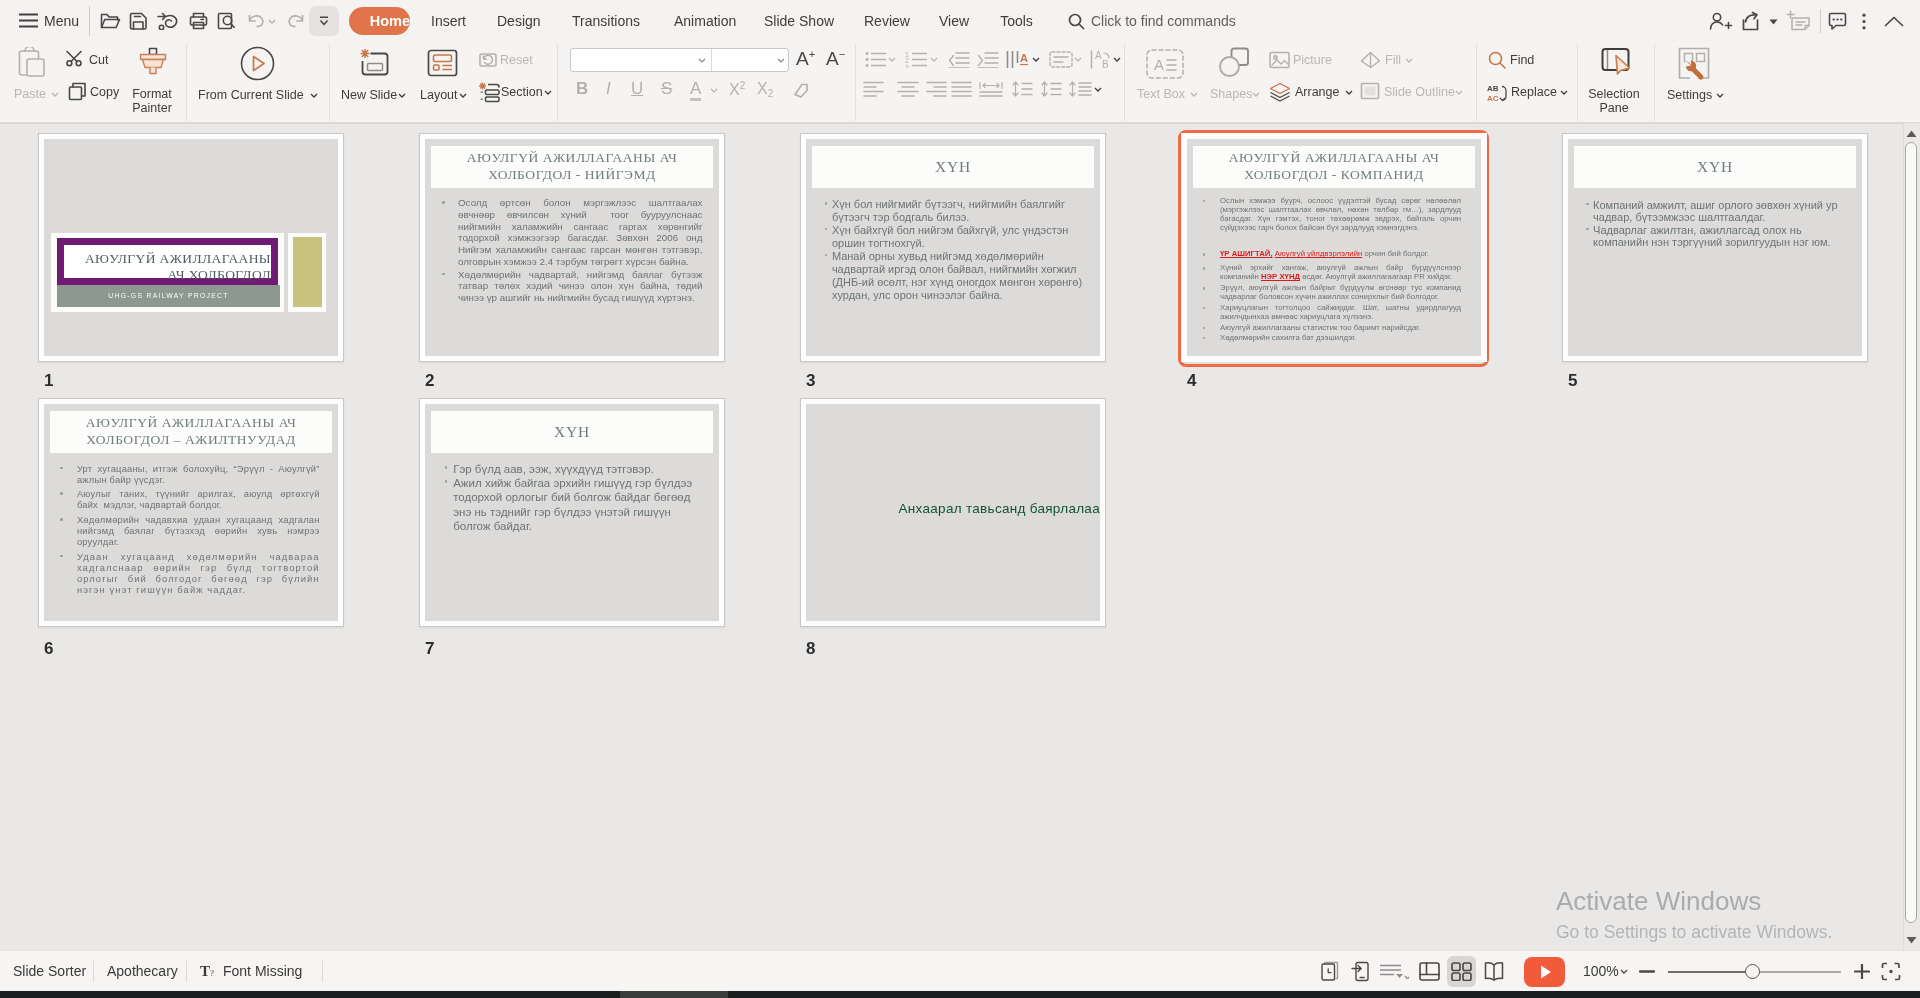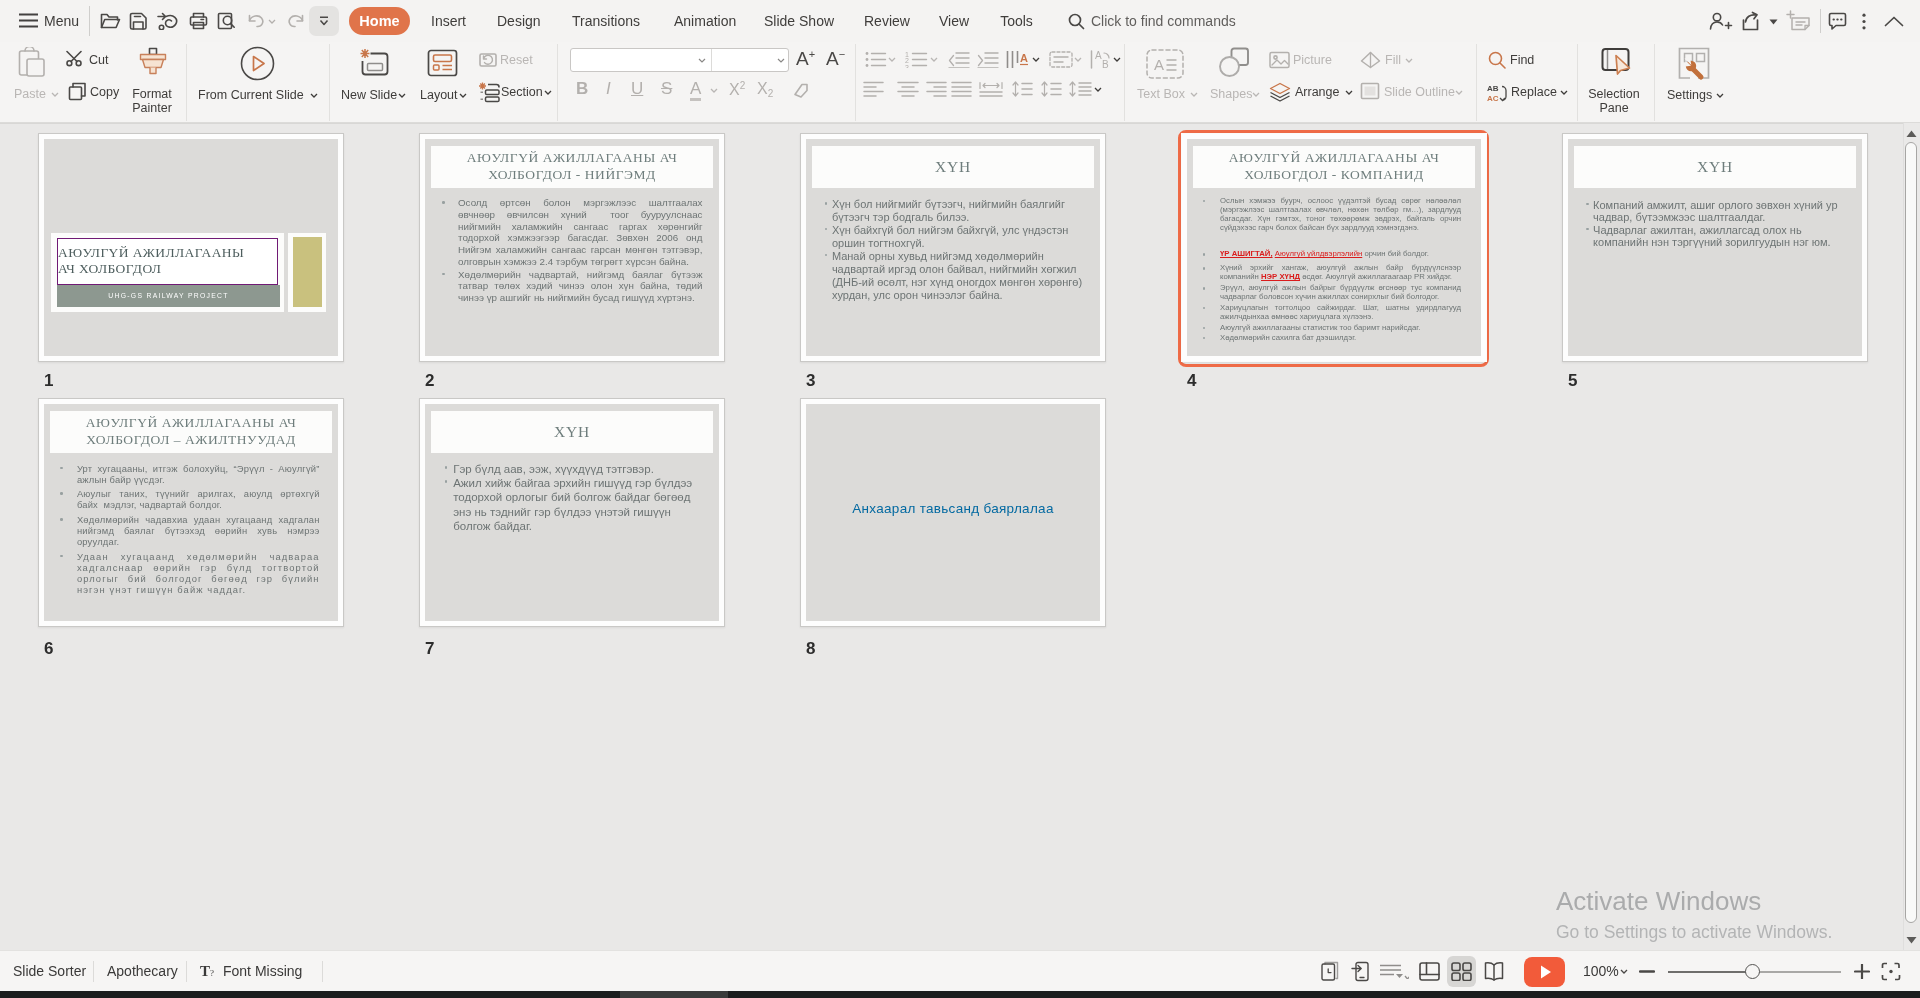--- a/index.html
+++ b/index.html
@@ -3,21 +3,21 @@
 <meta charset="utf-8">
 <style>
 * { margin:0; padding:0; box-sizing:border-box; }
 html,body { width:1920px; height:998px; overflow:hidden; font-family:"Liberation Sans", sans-serif; }
 #app { position:relative; width:1920px; height:998px; background:#f4f3f2; }
 .abs { position:absolute; }
 
 
 #topbar { position:absolute; left:0; top:0; width:1920px; height:42px; background:#f4f3f2; }
 .tab { position:absolute; top:0; height:42px; line-height:42px; font-size:14px; color:#3f3d3b; text-align:center; white-space:nowrap; }
-#homepill { position:absolute; left:349px; top:7px; width:61px; height:28px; background:#e0744a; border-radius:14px; color:#fff; font-weight:bold; font-size:14.5px; text-align:center; line-height:28px; }
+#homepill { position:absolute; left:349px; top:7px; width:61px; height:28px; background:#e0744a; border-radius:14px; color:#fff; font-weight:bold; font-size:14.5px; text-align:right; line-height:28px; }
 .vdiv { position:absolute; width:1px; background:#cfcecc; }
 #searchtxt { position:absolute; left:1091px; top:0; height:42px; line-height:42px; font-size:14px; color:#605e5c; }
 
 
 #ribbon { position:absolute; left:0; top:42px; width:1920px; height:81px; background:#f5f4f3; border-bottom:1px solid #dcdbd9; }
 .rlabel { position:absolute; font-size:12.5px; color:#3e3c3a; white-space:nowrap; }
 .rlabel.dis { color:#b9b6b4; }
 .rlabel.ctr { text-align:center; }
 .rdiv { position:absolute; top:2px; height:77px; width:1px; background:#e2e1df; }
 
@@ -453,21 +453,21 @@
         <path d="M1 1 l3 3 l3-3" stroke="#3e3c3a" fill="none" stroke-width="1.3"></path>
       </svg>
 </div>
 <div id="sorter">
 
   <div class="abs" style="left:1178px;top:6px;width:311px;height:236.5px;border:3px solid #ef6b47;border-radius:8px"></div>
 
   <div class="slide" style="left:38px;top:9px">
     <div class="pg">
       <div class="abs" style="left:7px;top:94px;width:233px;height:79px;background:#fcfcfb">
-        <div class="abs" style="left:6px;top:5px;width:221px;height:47px;border:1px solid #701a75;background:#fff;font-family:'Liberation Serif',serif;font-size:13.5px;line-height:16px;color:#4e5e5e;text-align:left;padding-top:6px;letter-spacing:0.4px">АЮУЛГҮЙ АЖИЛЛАГААНЫ<br>АЧ ХОЛБОГДОЛ</div>
+        <div class="abs" style="left:6px;top:5px;width:221px;height:47px;border:7px solid #701a75;background:#fff;font-family:'Liberation Serif',serif;font-size:13.5px;line-height:16px;color:#4e5e5e;text-align:right;padding-top:6px;letter-spacing:0.4px">АЮУЛГҮЙ АЖИЛЛАГААНЫ<br>АЧ ХОЛБОГДОЛ</div>
         <div class="abs" style="left:6px;top:52px;width:223px;height:22px;background:#8d9890;color:#fff;font-size:6.8px;letter-spacing:1.3px;text-align:center;line-height:22px">UHG-GS RAILWAY PROJECT</div>
       </div>
       <div class="abs" style="left:244px;top:94px;width:38px;height:79px;background:#fcfcfb">
         <div class="abs" style="left:5px;top:4px;width:29px;height:70px;background:#c9c17e"></div>
       </div>
     </div>
   </div>
   <div class="snum" style="left:44px;top:247px">1</div>
 
   <div class="slide" style="left:419px;top:9px">
@@ -551,21 +551,21 @@
       <div class="bullets" style="left:19.2px;top:58px;width:258px;font-size:11.5px;line-height:14.2px">
         <div class="b" style="padding-left:9px">Гэр бүлд аав, ээж, хүүхдүүд тэтгэвэр.</div>
         <div class="b" style="padding-left:9px">Ажил хийж байгаа эрхийн гишүүд гэр бүлдээ тодорхой орлогыг бий болгож байдаг бөгөөд энэ нь тэднийг гэр бүлдээ үнэтэй гишүүн болгож байдаг.</div>
       </div>
     </div>
   </div>
   <div class="snum" style="left:425px;top:515px">7</div>
 
   <div class="slide" style="left:800px;top:274px">
     <div class="pg">
-      <div class="abs" style="left:0;top:97px;width:294px;text-align:center;font-size:13.5px;letter-spacing:0.3px;color:#0369a1">Анхаарал тавьсанд баярлалаа</div>
+      <div class="abs" style="left:0;top:97px;width:294px;text-align:right;font-size:13.5px;letter-spacing:0.3px;color:#14532d">Анхаарал тавьсанд баярлалаа</div>
     </div>
   </div>
   <div class="snum" style="left:806px;top:515px">8</div>
 </div>
 <div id="sbtrack"></div>
 <svg class="abs" style="left:1906px;top:130px" width="11" height="8">
       <path d="M5.5 0.5 L10.5 7 H0.5 z" fill="#5c5b59"></path>
     </svg>
 <svg class="abs" style="left:1906px;top:936px" width="11" height="8">
       <path d="M5.5 7.5 L10.5 1 H0.5 z" fill="#5c5b59"></path>

